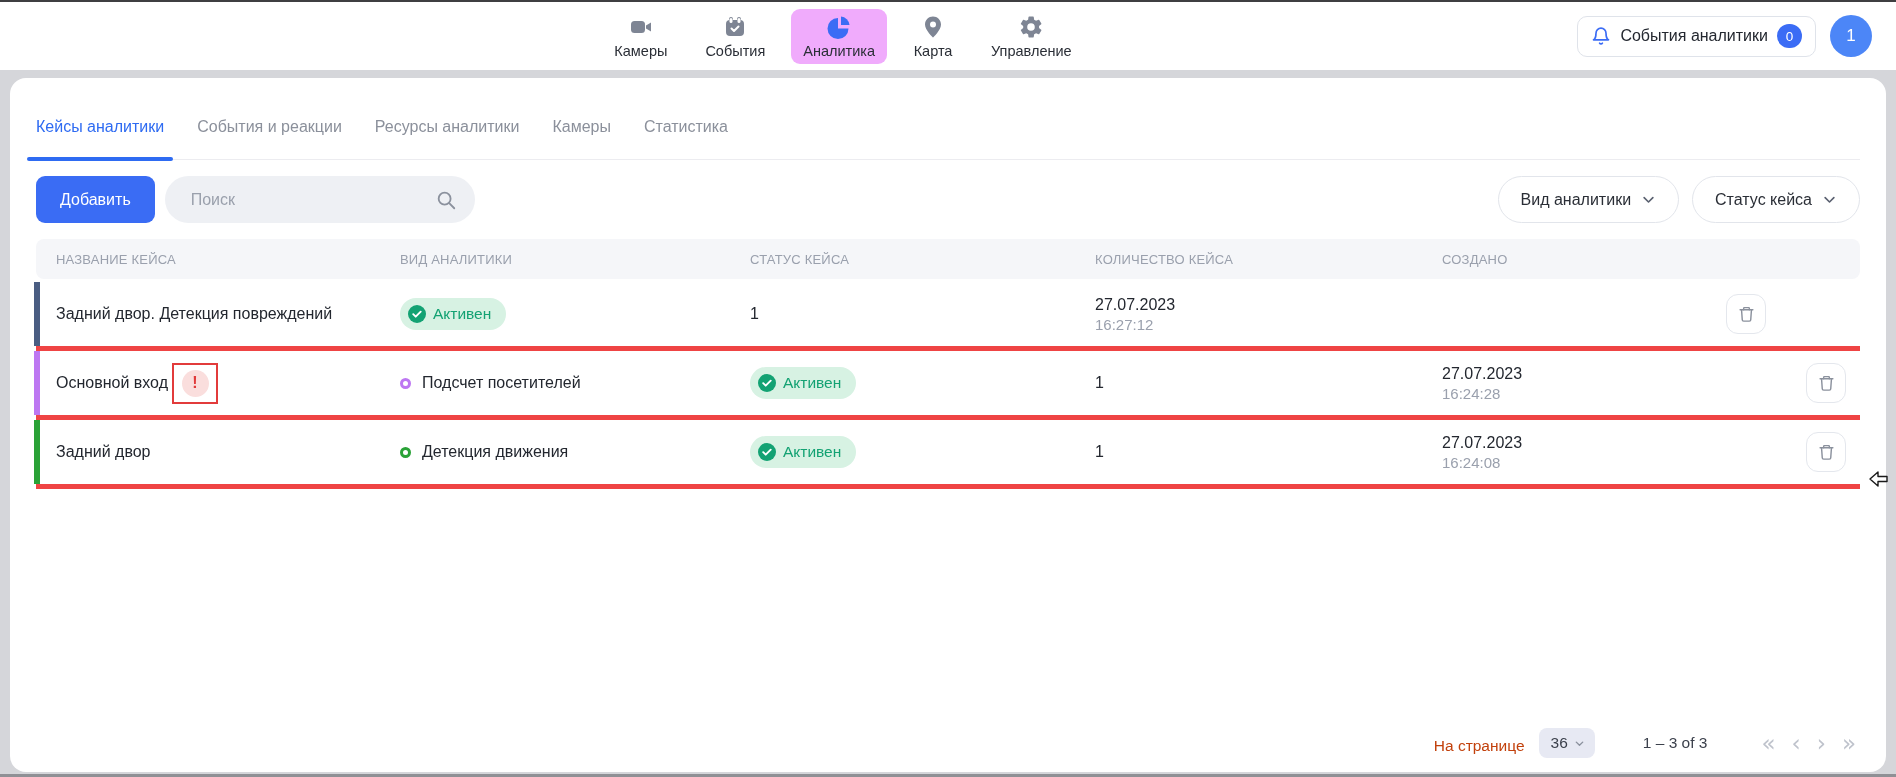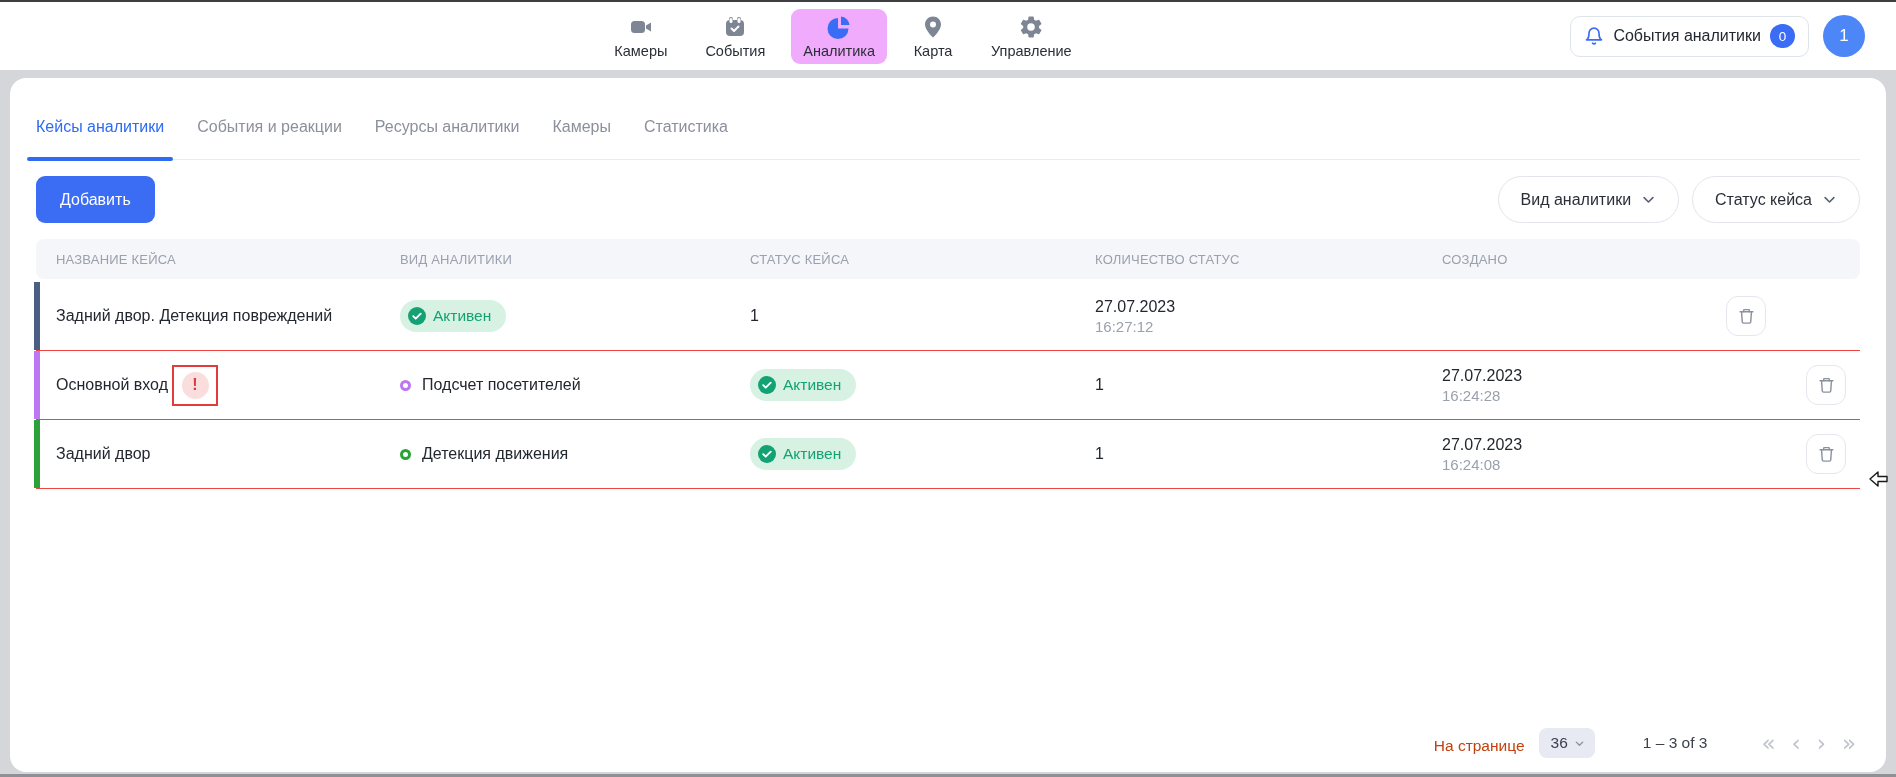--- a/index.html
+++ b/index.html
@@ -17,21 +17,21 @@
     display:flex; align-items:center; justify-content:center;
   }
   .nav { display:flex; gap:14px; margin-right:210px; }
   .nav-item {
     display:flex; flex-direction:column; align-items:center; justify-content:center;
     gap:3px; padding:5px 12px; border-radius:9px; cursor:pointer; min-width:64px;
   }
   .nav-item.active { background:#f0abfc; }
   .nav-item .nicon { height:26px; display:flex; align-items:center; justify-content:center; }
   .nav-item .nlabel { font-size:14.5px; color:#2a2e36; white-space:nowrap; }
-  .topbar-right { position:absolute; right:31px; top:0; height:100%; display:flex; align-items:center; gap:14px; }
+  .topbar-right { position:absolute; right:24px; top:0; height:100%; display:flex; align-items:center; gap:14px; }
   .notif-btn {
     display:flex; align-items:center; gap:9px; border:1px solid #dfe3ea; border-radius:10px;
     background:#fff; padding:0 13px; height:41px; cursor:pointer;
   }
   .notif-btn .nb-label { font-size:16px; color:#23272f; }
   .notif-count {
     background:#3b6cf5; color:#fff; font-size:13.5px; min-width:25px; height:24px;
     border-radius:12px; display:flex; align-items:center; justify-content:center; padding:0 7px;
   }
   .avatar {
@@ -74,21 +74,21 @@
     color:#2a2e36; cursor:pointer; white-space:nowrap;
   }
   
   .thead {
     margin-top:16px; height:40px; background:#f5f6f9; border-radius:8px;
     display:grid; grid-template-columns:344px 350px 345px 347px 1fr 80px;
     align-items:center; font-size:13px; color:#9aa0ad; letter-spacing:.2px;
   }
   .thead .th { padding-left:20px; white-space:nowrap; }
   .trow {
-    position:relative; height:69px; border-bottom:1px solid #ef4444;
+    position:relative; height:69px; border-bottom:5px solid #ef4444;
     display:grid; grid-template-columns:344px 350px 345px 347px 1fr 80px; align-items:center;
   }
   .accent-bar { position:absolute; left:-2px; top:0; bottom:0; width:6px; }
   .td { padding-left:20px; font-size:16px; color:#23272f; display:flex; align-items:center; min-width:0; }
   .td.name-cell { white-space:nowrap; }
   .kind-cell { gap:11px; }
   .ring { width:11px; height:11px; border-radius:50%; border:3px solid #4a5d82; flex:0 0 auto; }
   .kind-text { overflow:hidden; text-overflow:ellipsis; white-space:nowrap; }
   .badge {
     display:inline-flex; align-items:flex-end; gap:7px; background:#d7f2e3; color:#13a273;
@@ -212,20 +212,29 @@
     <div class="tabs">
       <div class="tab active">Кейсы аналитики</div>
       <div class="tab">События и реакции</div>
       <div class="tab">Ресурсы аналитики</div>
       <div class="tab">Камеры</div>
       <div class="tab">Статистика</div>
     </div>
 
     <div class="toolbar">
       <button class="btn-add">Добавить</button>
+      <div class="search-box">
+        <input type="text" placeholder="Поиск" style="">
+        <span>
+          <svg width="22" height="22" viewBox="0 0 24 24" fill="none" stroke="#8b919d" stroke-width="2" stroke-linecap="round">
+              <circle cx="10.5" cy="10.5" r="6.5"></circle>
+              <line x1="15.5" y1="15.5" x2="21" y2="21"></line>
+            </svg>
+        </span>
+      </div>
       <div class="toolbar-filters">
         <div class="filter-pill">
           <span>Вид аналитики</span>
           <span>
             <svg width="15" height="15" viewBox="0 0 24 24" fill="none" stroke="#5a6170" stroke-width="2.6" stroke-linecap="round" stroke-linejoin="round">
                 <polyline points="5 9 12 16 19 9"></polyline>
               </svg>
           </span>
         </div>
         <div class="filter-pill">
@@ -236,21 +245,21 @@
               </svg>
           </span>
         </div>
       </div>
     </div>
 
     <div class="thead">
       <div class="th">НАЗВАНИЕ КЕЙСА</div>
       <div class="th">ВИД АНАЛИТИКИ</div>
       <div class="th">СТАТУС КЕЙСА</div>
-      <div class="th">КОЛИЧЕСТВО СТАТУС</div>
+      <div class="th">КОЛИЧЕСТВО КЕЙСА</div>
       <div class="th">СОЗДАНО</div>
       <div class="th"></div>
     </div>
 
     <div class="trow" style="margin-top:3px;">
       <span class="accent-bar" style="background: rgb(74, 93, 130);"></span>
       <div class="td name-cell">Задний двор. Детекция повреждений</div>
       <div class="td">
         <span class="badge">
           <svg width="18" height="18" viewBox="0 0 18 18">

